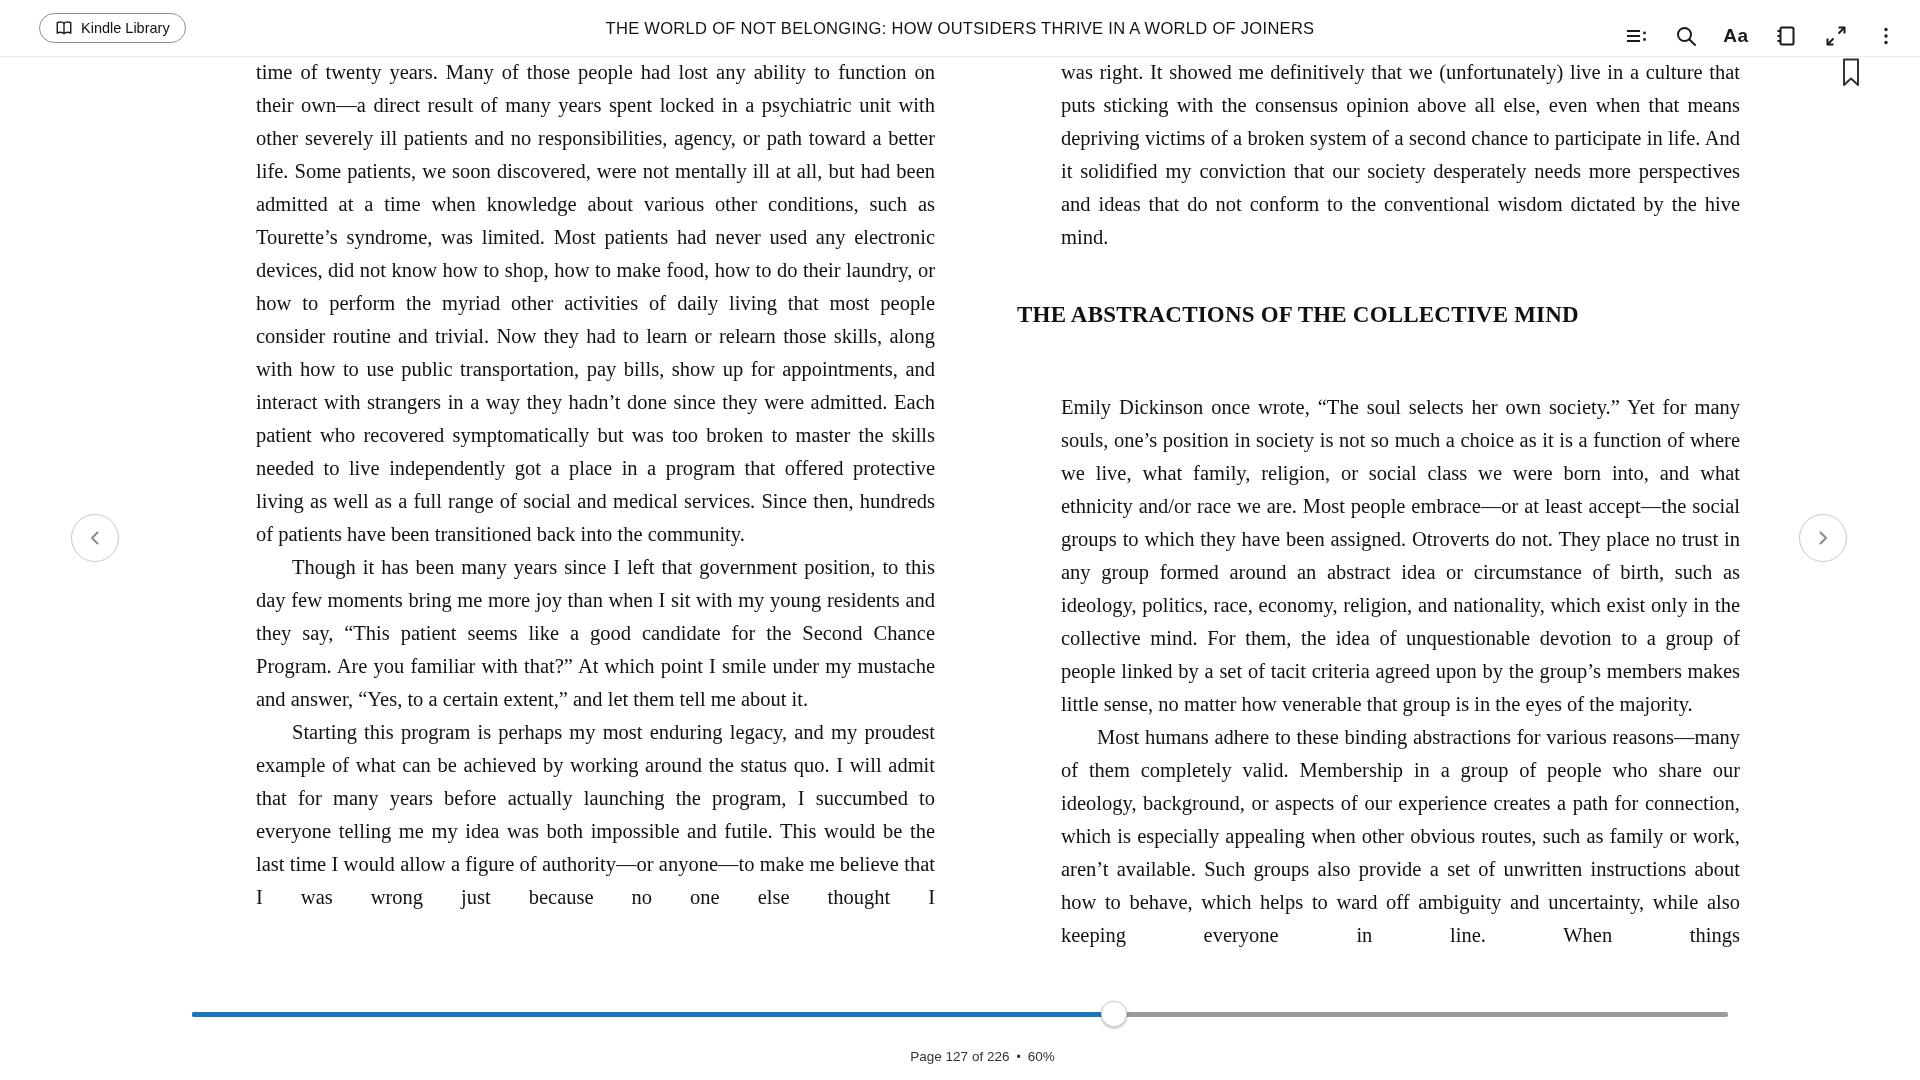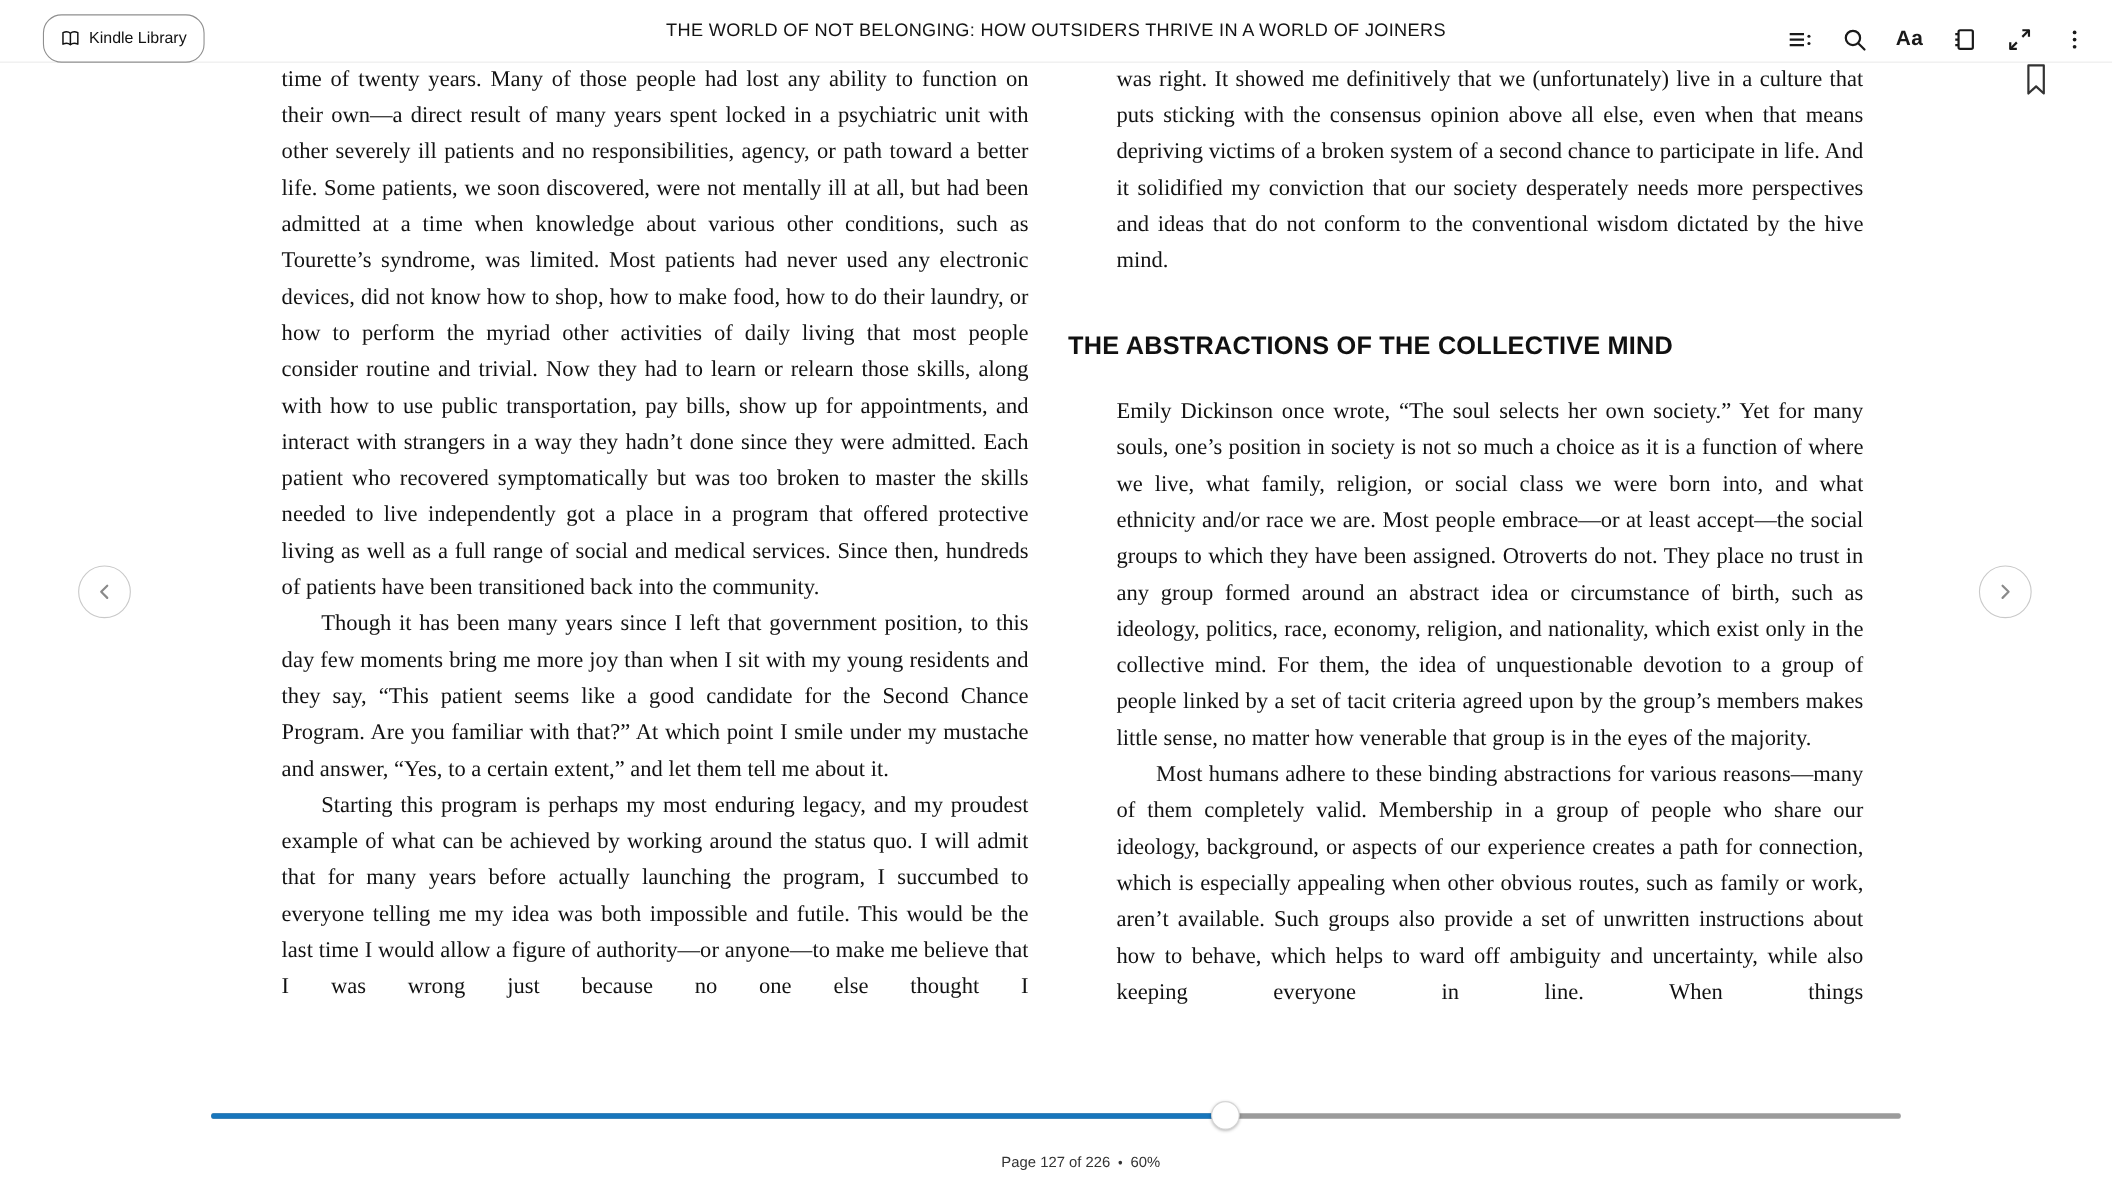--- a/index.html
+++ b/index.html
@@ -3,21 +3,21 @@
 <meta charset="utf-8">
 <style>
   * { margin: 0; padding: 0; box-sizing: border-box; }
   html, body { width: 1920px; height: 1080px; overflow: hidden; background: #ffffff;
     font-family: "Liberation Sans", sans-serif; }
   .stage { position: relative; width: 1920px; height: 1080px; background: #fff; }
 
   
   .header { position: absolute; top: 0; left: 0; width: 100%; height: 57px;
     background: #fff; border-bottom: 1px solid #ebebeb; }
-  .lib-btn { position: absolute; left: 39px; top: 13px; height: 44px;
+  .lib-btn { position: absolute; left: 39px; top: 13px; height: 30px;
     display: inline-flex; align-items: center; gap: 8px; padding: 0 15px;
     border: 1px solid #8f8f8f; border-radius: 17px; background: #fff;
     font-size: 14.5px; color: #111; cursor: pointer; }
   .lib-btn svg { display: block; }
   .header-title { position: absolute; left: 0; right: 0; top: 0; height: 57px;
     display: flex; align-items: center; justify-content: center;
     font-size: 16.5px; letter-spacing: 0.3px; color: #141414; white-space: nowrap;
     pointer-events: none; }
   .header-icons { position: absolute; right: 22px; top: 0; height: 71px;
     display: flex; align-items: center; gap: 26px; }
@@ -35,26 +35,26 @@
     border-radius: 50%; border: 1px solid #c9c9c9; background: #fff;
     display: flex; align-items: center; justify-content: center; cursor: pointer; }
   .nav-btn.left { left: 71px; }
   .nav-btn.right { left: 1799px; }
 
   
   .col { position: absolute; top: 56px; width: 723px; height: 936px; overflow: hidden;
     font-family: "Liberation Serif", "DejaVu Serif", serif;
     font-size: 20.5px; line-height: 33px; color: #121212; }
   .col.left { left: 212px; }
-  .col.right { left: 971px; }
+  .col.right { left: 1017px; }
   .para { text-align: justify; margin-left: 44px; }
   .para.indent { text-indent: 36px; }
   .para.cut { text-align-last: justify; }
-  .section-heading { font-family: Liberation Sans, sans-serif; font-weight: 700;
-    font-size: 23px; letter-spacing: 0.2px; color: #111; margin: 44px 0 27px 0;
+  .section-heading { font-family: Liberation Serif, serif; font-weight: 700;
+    font-size: 23px; letter-spacing: 0.2px; color: #111; margin: 44px 0 60px 0;
     text-align: left; }
 
   
   .slider { position: absolute; left: 192px; top: 1003px; width: 1536px; height: 22px; cursor: pointer; }
   .slider-track { position: absolute; left: 0; right: 0; top: 9px; height: 5px;
     background: #9b9b9b; border-radius: 2px; }
   .slider-fill { position: absolute; left: 0; top: 9px; height: 5px;
     background: #1876bc; border-radius: 2px 0 0 2px; }
   .slider-thumb { position: absolute; top: -2px; width: 26px; height: 26px;
     border-radius: 50%; background: #fff; border: 1px solid #d6d6d6;

